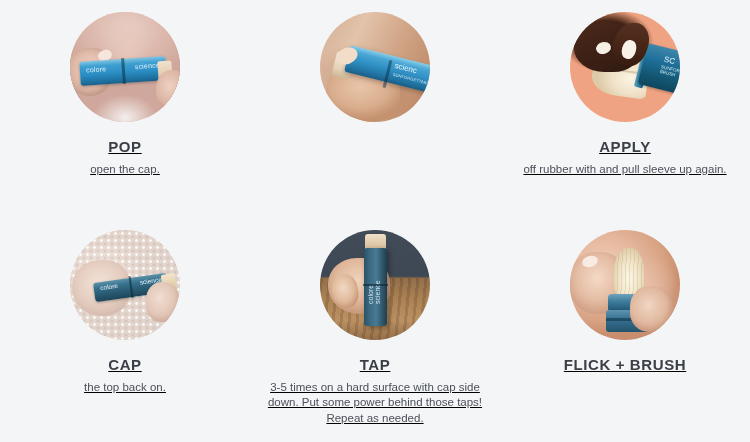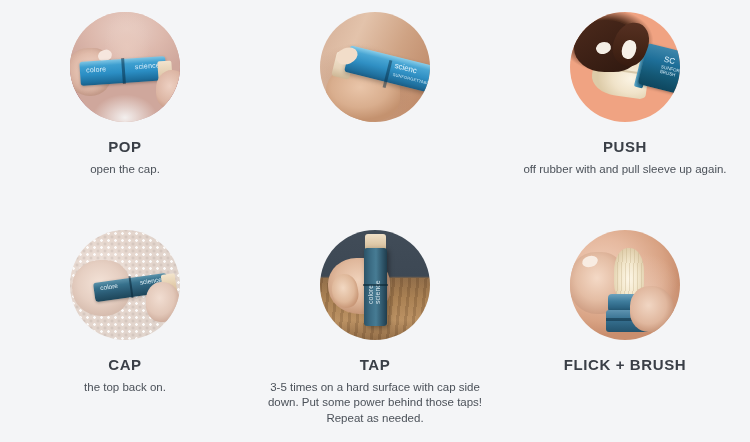--- a/index.html
+++ b/index.html
@@ -347,21 +347,21 @@
     background: #f8ece2; border-radius: 50%;
     transform: rotate(-16deg);
   }
   .flick-fingers {
     left: 60px; top: 56px; width: 44px; height: 46px;
     background: radial-gradient(ellipse 58% 58% at 42% 42%, #f1d6c3 0%, #e0b79e 70%, #c9977b 100%);
     border-radius: 44% 50% 48% 42%;
   }
 
   
-  .caption { width: 100%; text-align: center; }
+  .caption { width: 100%; text-align: center; text-decoration: underline; }
   .step-title {
     margin-top: 17px;
     font-size: 15px;
     font-weight: bold;
     letter-spacing: .6px;
     color: #3a3f47;
     line-height: 1.1;
   }
   .step-desc {
     margin-top: 6px;
@@ -418,21 +418,21 @@
       <div class="prod pull-ring"></div>
       <div class="prod pull-barrel"></div>
       <div class="prod pull-txt1">SC</div>
       <div class="prod pull-txt2">SUNFORGETTABLE BRUSH</div>
       <div class="prod pull-hand"></div>
       <div class="prod pull-thumb"></div>
       <div class="prod pull-nail1"></div>
       <div class="prod pull-nail2"></div>
     </div>
     <div class="caption">
-      <div class="step-title">PUSH</div>
+      <div class="step-title">APPLY</div>
       <div class="step-desc">off rubber with and pull sleeve up again.</div>
     </div>
   </div>
 
   <div class="step row2">
     <div class="photo">
       <div class="bg bg-cap"></div>
       <div class="prod cap-hand"></div>
       <div class="prod cap-stick"></div>
       <div class="prod cap-label">

